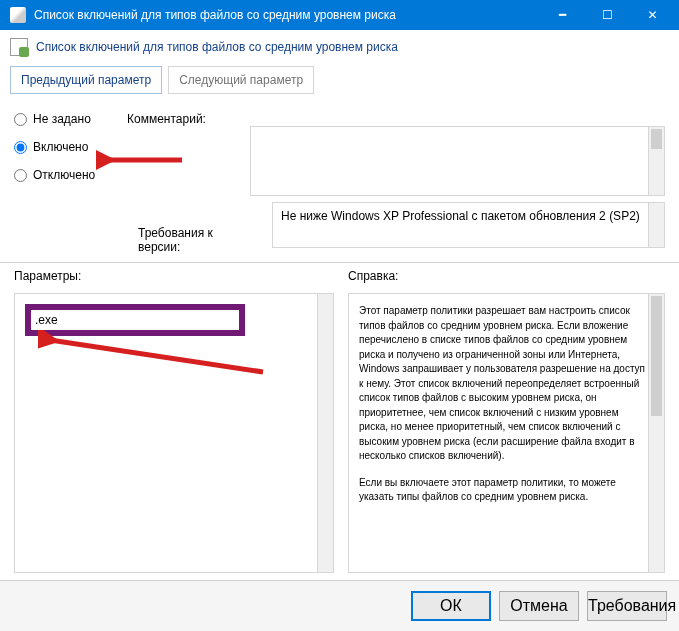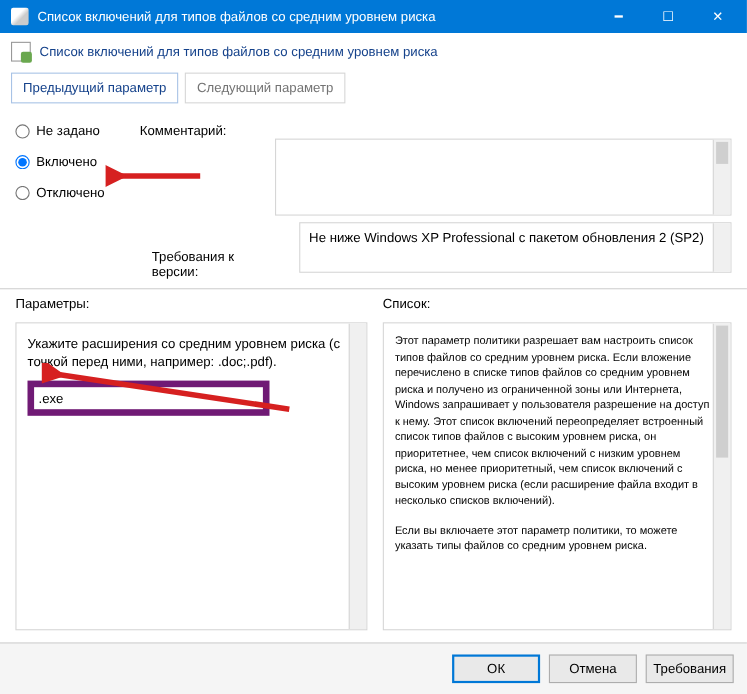--- a/index.html
+++ b/index.html
@@ -35,21 +35,21 @@
 .split{display:flex;gap:14px;padding:0 14px}
 .splitleft{width:320px}
 .splitright{flex:1}
 .sectlbl{margin-bottom:10px}
 .panel{border:1px solid #d6d6d6;height:280px;padding:10px 18px 10px 10px;position:relative;overflow:hidden}
 .panel .sb{position:absolute;right:0;top:0;bottom:0;width:16px;background:#f0f0f0;border-left:1px solid #d6d6d6}
 .instr{line-height:1.4;margin-bottom:8px}
 .extinput{width:220px;border:6px solid #701a75;padding:3px 4px;font-size:12px;outline:none}
 .help{line-height:1.45;font-size:10px;margin-bottom:12px}
 .footer{position:absolute;bottom:0;left:0;right:0;border-top:1px solid #d0d0d0;background:#f5f5f5;padding:10px 12px;display:flex;justify-content:flex-end;gap:8px}
-.fbtn{border:1px solid #adadad;background:#e9e9e9;padding:5px 0;font-size:12px;width:80px;text-align:center}
+.fbtn{border:1px solid #adadad;background:#e9e9e9;padding:5px 0;font-size:16px;width:80px;text-align:center}
 .fbtn.primary{border:2px solid #0078d7;padding:4px 0}
 .arrow{position:absolute;pointer-events:none}
 .arrow svg{display:block}
 </style>
 </head>
 <body>
 
 <div class="titlebar">
   <div class="titlebar-icon"></div>
   <div class="titlebar-text">Список включений для типов файлов со средним уровнем риска</div>
@@ -102,27 +102,26 @@
     </div>
   </div>
 </div>
 
 <hr class="hr">
 
 <div class="split">
   <div class="splitleft">
     <div class="sectlbl">Параметры:</div>
     <div class="panel">
-      <div class="instr">Укажите расширения со средним уровнем риска (с точкой перед ними, например: .doc;.pdf).</div>
       <input class="extinput" value=".exe" style="">
       <div class="sb"></div>
     </div>
   </div>
   <div class="splitright">
-    <div class="sectlbl">Список:</div>
+    <div class="sectlbl">Справка:</div>
     <div class="panel">
       <div class="help">Этот параметр политики разрешает вам настроить список типов файлов со средним уровнем риска. Если вложение перечислено в списке типов файлов со средним уровнем риска и получено из ограниченной зоны или Интернета, Windows запрашивает у пользователя разрешение на доступ к нему. Этот список включений переопределяет встроенный список типов файлов с высоким уровнем риска, он приоритетнее, чем список включений с низким уровнем риска, но менее приоритетный, чем список включений с высоким уровнем риска (если расширение файла входит в несколько списков включений).</div>
       <div class="help">Если вы включаете этот параметр политики, то можете указать типы файлов со средним уровнем риска.</div>
 
       <div class="sb">
           <div class="th" style="top:2px;height:120px"></div>
         </div>
     </div>
   </div>
 </div>

